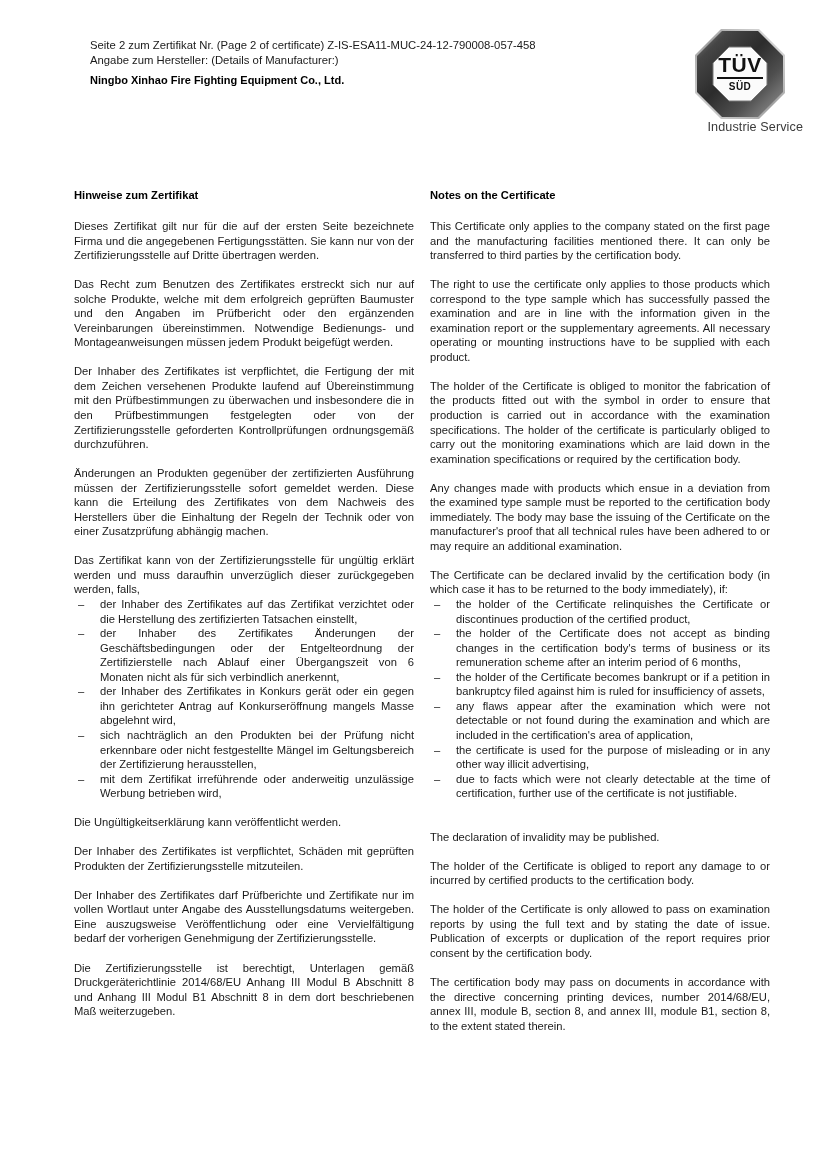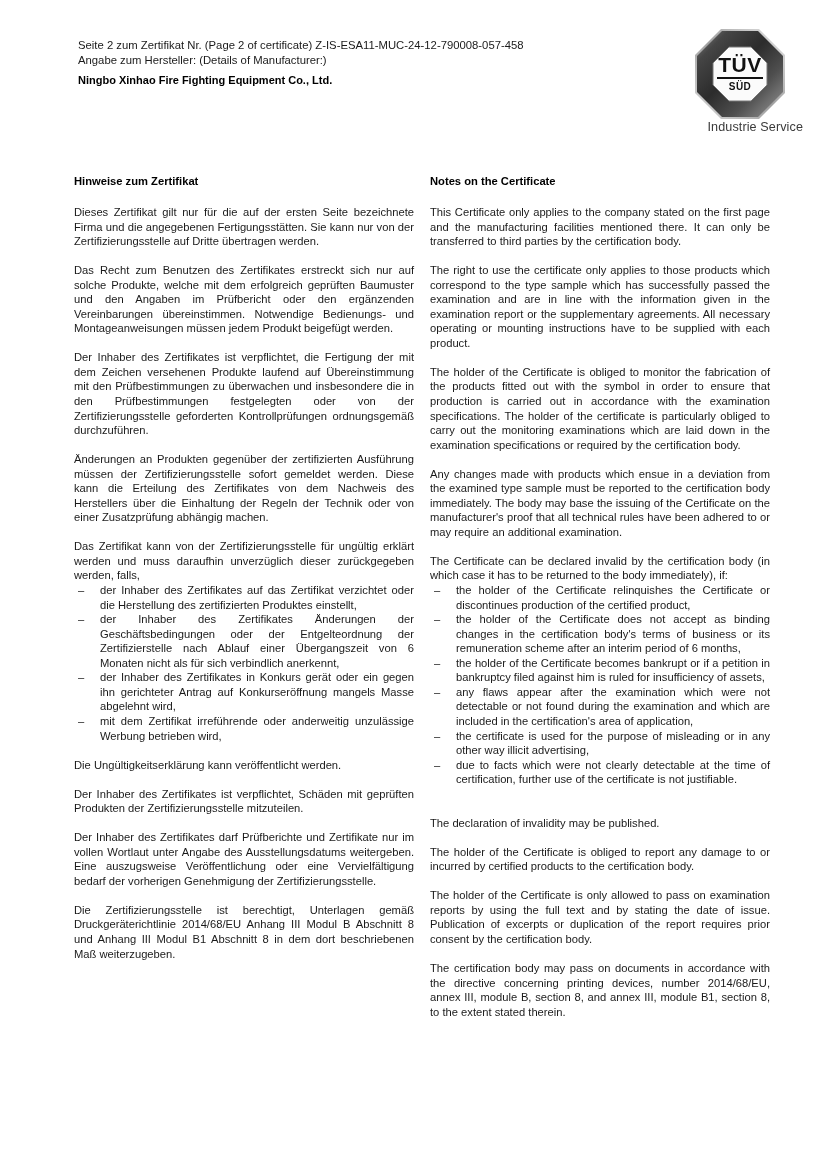--- a/index.html
+++ b/index.html
@@ -21,21 +21,21 @@
     position: absolute;
     left: 0; top: 0;
     width: 826px;
     height: 1169px;
     background: #fff;
   }
 
   
   .header {
     position: absolute;
-    left: 78px;
+    left: 90px;
     top: 38px;
     width: 560px;
   }
   .header-line {
     font-size: 11.3px;
     line-height: 15.4px;
     color: #1a1a1a;
     white-space: nowrap;
   }
   .header-company {
@@ -99,21 +99,21 @@
   .logo-caption {
     margin-top: 0;
     font-size: 12.6px;
     color: #3b3b3b;
     letter-spacing: 0.1px;
   }
 
   
   .col {
     position: absolute;
-    top: 174px;
+    top: 188px;
     width: 340px;
   }
   .col-de { left: 74px; }
   .col-en { left: 430px; }
 
   .col-heading {
     font-size: 11.2px;
     font-weight: bold;
     color: #000;
     line-height: 14px;
@@ -199,23 +199,24 @@
   <div class="col col-de">
     <div class="col-heading">Hinweise zum Zertifikat</div>
 
     <div class="para">Dieses Zertifikat gilt nur für die auf der ersten Seite bezeichnete Firma und die angegebenen Fertigungsstätten. Sie kann nur von der Zertifizierungsstelle auf Dritte übertragen werden.</div>
     <div class="para">Das Recht zum Benutzen des Zertifikates erstreckt sich nur auf solche Produkte, welche mit dem erfolgreich geprüften Baumuster und den Angaben im Prüfbericht oder den ergänzenden Vereinbarungen übereinstimmen. Notwendige Bedienungs- und Montageanweisungen müssen jedem Produkt beigefügt werden.</div>
     <div class="para">Der Inhaber des Zertifikates ist verpflichtet, die Fertigung der mit dem Zeichen versehenen Produkte laufend auf Übereinstimmung mit den Prüfbestimmungen zu überwachen und insbesondere die in den Prüfbestimmungen festgelegten oder von der Zertifizierungsstelle geforderten Kontrollprüfungen ordnungsgemäß durchzuführen.</div>
     <div class="para">Änderungen an Produkten gegenüber der zertifizierten Ausführung müssen der Zertifizierungsstelle sofort gemeldet werden. Diese kann die Erteilung des Zertifikates von dem Nachweis des Herstellers über die Einhaltung der Regeln der Technik oder von einer Zusatzprüfung abhängig machen.</div>
     <div class="para tight">Das Zertifikat kann von der Zertifizierungsstelle für ungültig erklärt werden und muss daraufhin unverzüglich dieser zurückgegeben werden, falls,</div>
 
     <ul class="dash-list">
-      <li>der Inhaber des Zertifikates auf das Zertifikat verzichtet oder die Herstellung des zertifizierten Produktes einstellt,</li>
+      <li>der Inhaber des Zertifikates auf das Zertifikat verzichtet oder die Herstellung des zertifizierten Tatsachen einstellt,</li>
       <li>der Inhaber des Zertifikates Änderungen der Geschäftsbedingungen oder der Entgelteordnung der Zertifizierstelle nach Ablauf einer Übergangszeit von 6 Monaten nicht als für sich verbindlich anerkennt,</li>
       <li>der Inhaber des Zertifikates in Konkurs gerät oder ein gegen ihn gerichteter Antrag auf Konkurseröffnung mangels Masse abgelehnt wird,</li>
+      <li>sich nachträglich an den Produkten bei der Prüfung nicht erkennbare oder nicht festgestellte Mängel im Geltungsbereich der Zertifizierung herausstellen,</li>
       <li>mit dem Zertifikat irreführende oder anderweitig unzulässige Werbung betrieben wird,</li>
     </ul>
 
     <div class="para">Die Ungültigkeitserklärung kann veröffentlicht werden.</div>
     <div class="para">Der Inhaber des Zertifikates ist verpflichtet, Schäden mit geprüften Produkten der Zertifizierungsstelle mitzuteilen.</div>
     <div class="para">Der Inhaber des Zertifikates darf Prüfberichte und Zertifikate nur im vollen Wortlaut unter Angabe des Ausstellungsdatums weitergeben. Eine auszugsweise Veröffentlichung oder eine Vervielfältigung bedarf der vorherigen Genehmigung der Zertifizierungsstelle.</div>
     <div class="para">Die Zertifizierungsstelle ist berechtigt, Unterlagen gemäß Druckgeräterichtlinie 2014/68/EU Anhang III Modul B Abschnitt 8 und Anhang III Modul B1 Abschnitt 8 in dem dort beschriebenen Maß weiterzugeben.</div>
   </div>
 
   <div class="col col-en">

